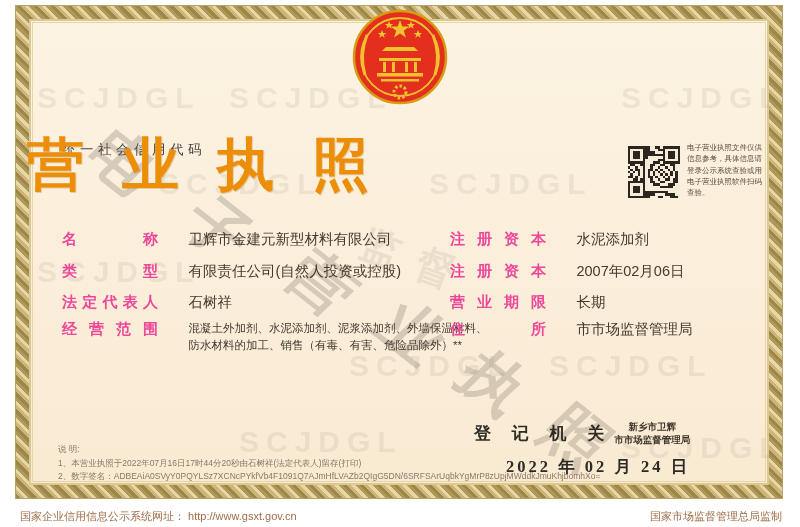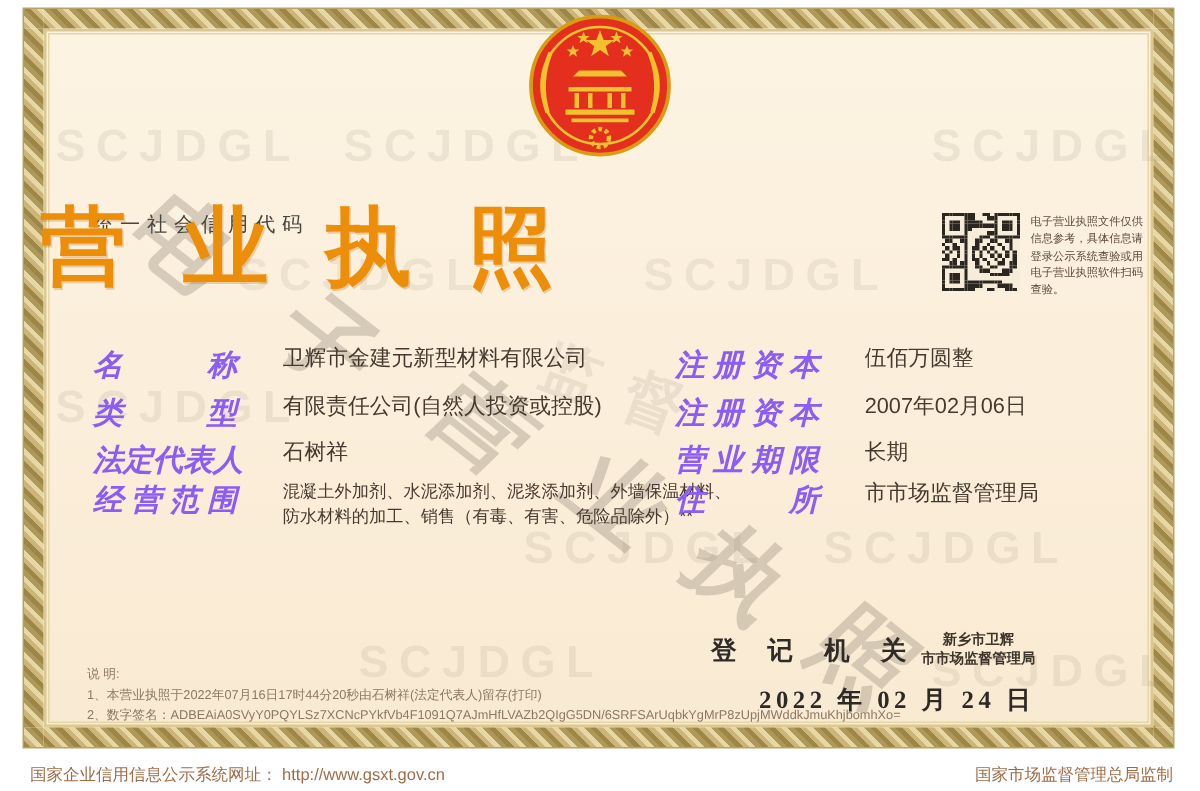--- a/index.html
+++ b/index.html
@@ -40,30 +40,30 @@
   .credit{position:absolute;left:62px;top:141px;z-index:3;}
   .credit-label{font-size:13.5px;font-weight:normal;color:#474540;letter-spacing:4.5px;}
   .credit-code{margin-top:8px;font-family:"Liberation Serif","DejaVu Serif",serif;font-size:13.5px;color:#5d5349;letter-spacing:1.6px;}
   .title{position:absolute;top:127px;left:0;right:0;text-align:left;z-index:3;margin-left:46px;}
   .title span{
     display:inline-block;transform:translateX(-19px);
     font-size:57px;font-weight:bold;color:#ec8e08;letter-spacing:38px;
     font-family:"Liberation Serif","DejaVu Serif",serif;
     text-shadow:1px 1px 0 rgba(170,95,0,0.25);
   }
-  .qrwrap{position:absolute;left:628px;top:142px;z-index:3;display:flex;gap:7px;align-items:flex-start;}
+  .qrwrap{position:absolute;left:628px;top:142px;z-index:3;display:flex;gap:7px;align-items:flex-end;}
   .qr{width:52px;height:52px;display:grid;grid-template-columns:repeat(21,1fr);grid-template-rows:repeat(21,1fr);background:#f6ecd9;}
   .qr i{display:block;}
   .qr i.d{background:#2b2620;}
   .qrnote{width:80px;font-size:7.5px;line-height:1.5;color:#5f4a39;}
   
   .row{position:absolute;z-index:3;white-space:nowrap;}
   .flabel{
-    display:inline-block;width:96px;font-weight:bold;font-size:20px;color:#8b5cf6;
-    text-align:justify;text-align-last:justify;vertical-align:top;font-style:italic;
+    display:inline-block;width:96px;font-weight:bold;font-size:15px;color:#ec4899;
+    text-align:justify;text-align-last:justify;vertical-align:top;
   }
   .fval{
     display:inline-block;margin-left:26px;font-size:14.5px;color:#453a2f;
     vertical-align:top;line-height:1.25;white-space:normal;
   }
   .fval.small{font-size:11.5px;width:305px;line-height:1.45;}
   .col-l{left:62px;}
   .col-r{left:450px;}
   .col-r .fval{width:200px;}
   
@@ -601,21 +601,21 @@
   <span class="flabel">法定代表人</span>
   <span class="fval">石树祥</span>
 </div>
 <div class="row col-l" style="top:320px">
   <span class="flabel">经营范围</span>
   <span class="fval small">混凝土外加剂、水泥添加剂、泥浆添加剂、外墙保温材料、防水材料的加工、销售（有毒、有害、危险品除外）**</span>
 </div>
 
 <div class="row col-r" style="top:230px">
   <span class="flabel">注册资本</span>
-  <span class="fval">伍佰万圆整</span>
+  <span class="fval">水泥添加剂</span>
 </div>
 <div class="row col-r" style="top:262px">
   <span class="flabel">注册资本</span>
   <span class="fval">2007年02月06日</span>
 </div>
 <div class="row col-r" style="top:293px">
   <span class="flabel">营业期限</span>
   <span class="fval">长期</span>
 </div>
 <div class="row col-r" style="top:320px">

